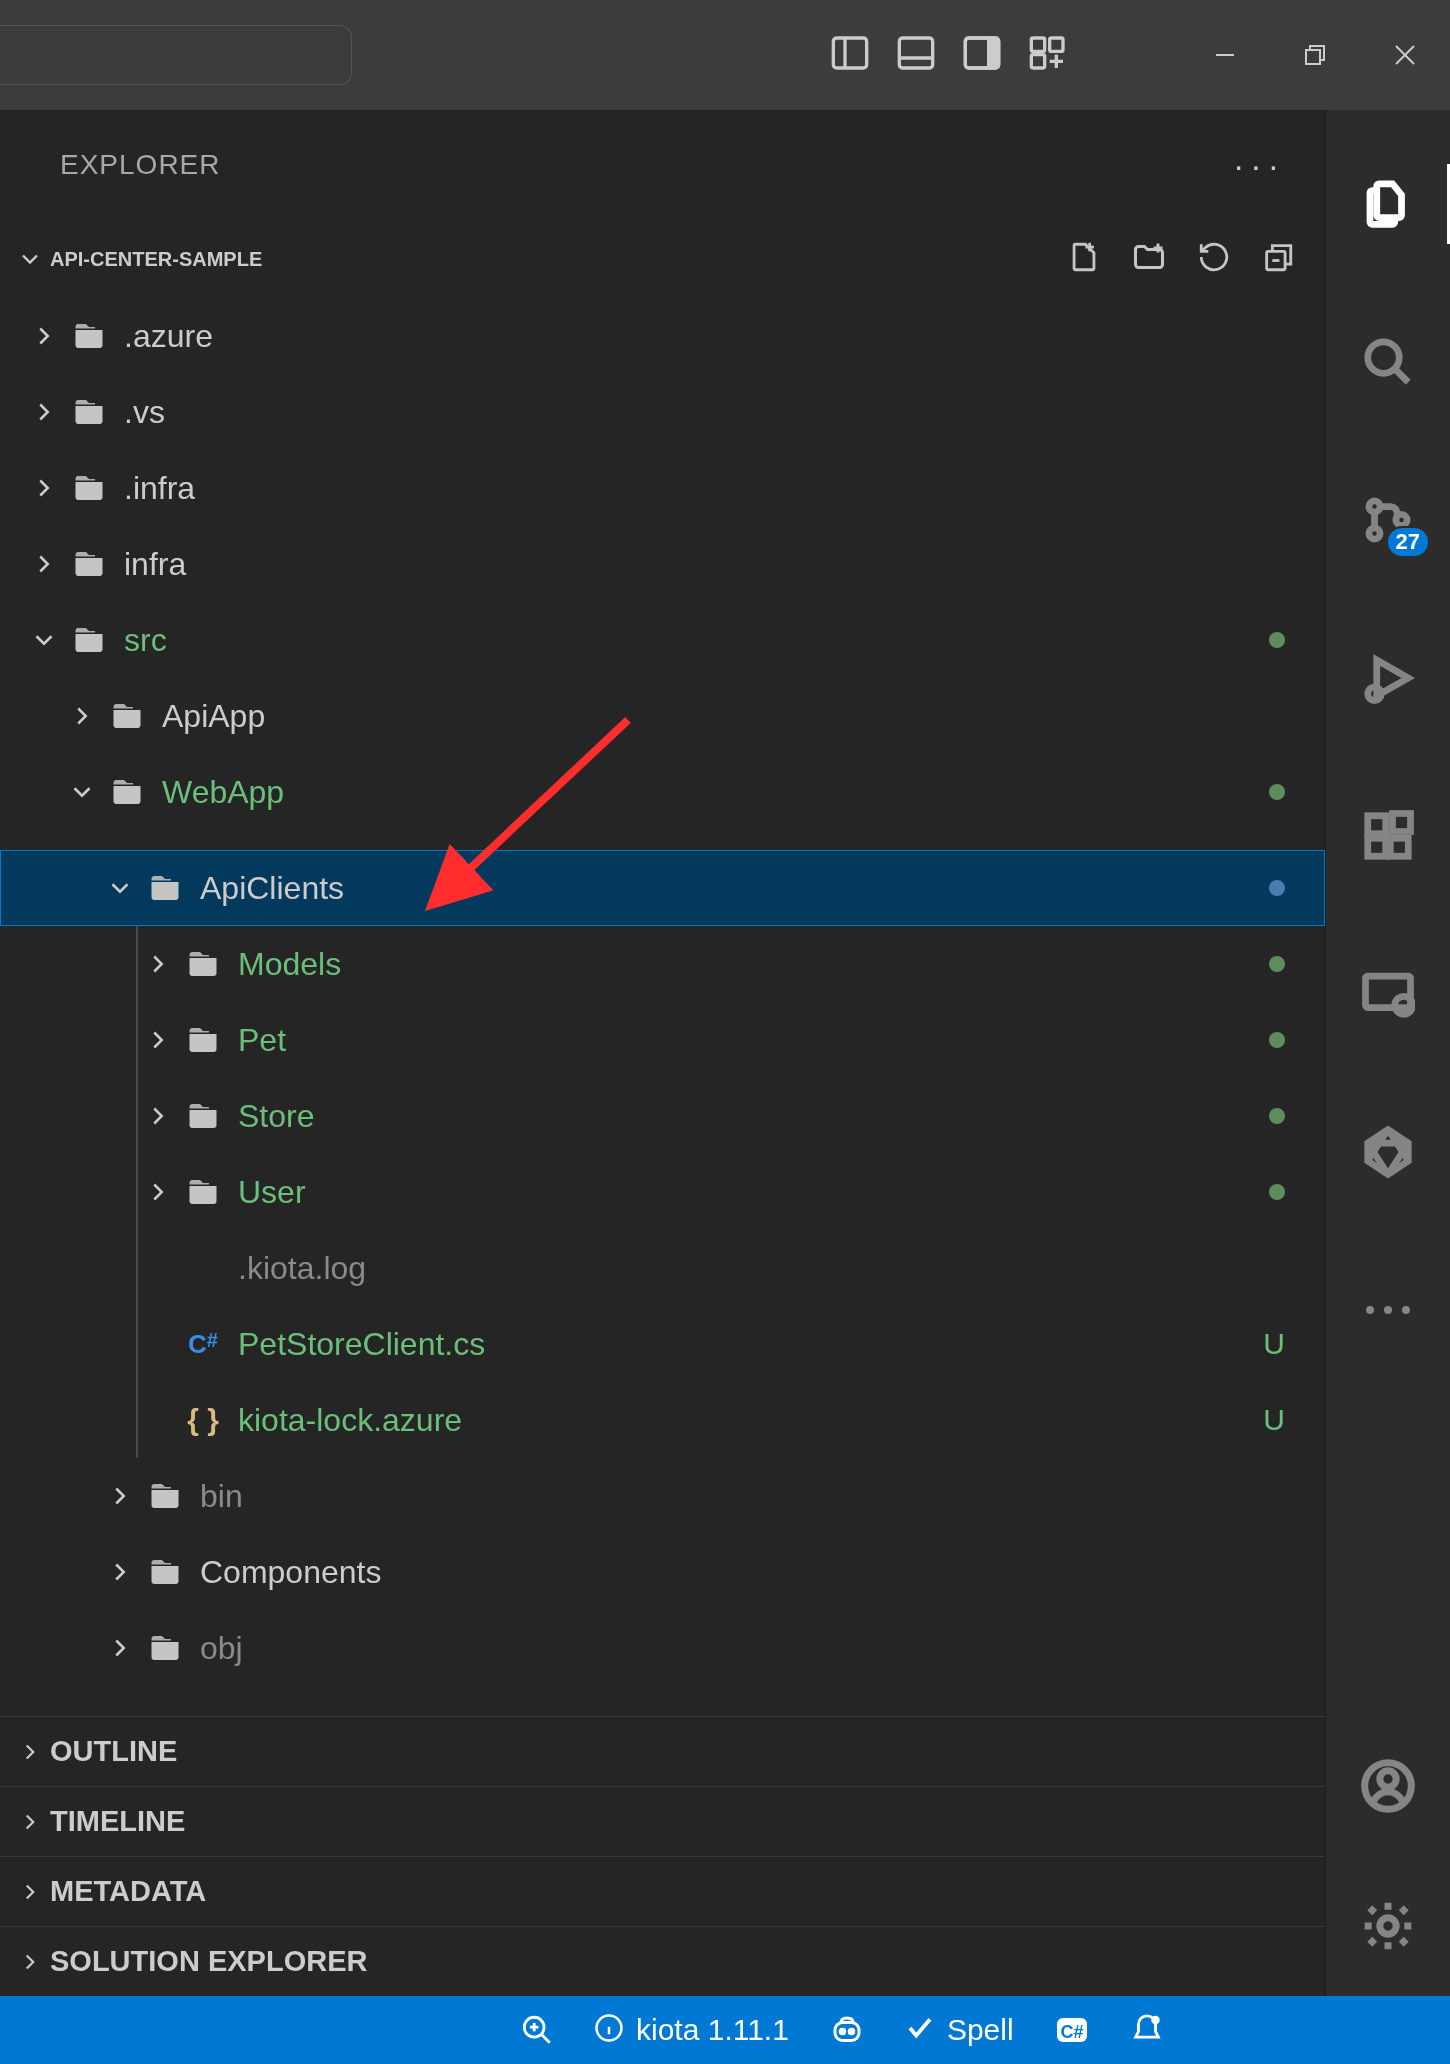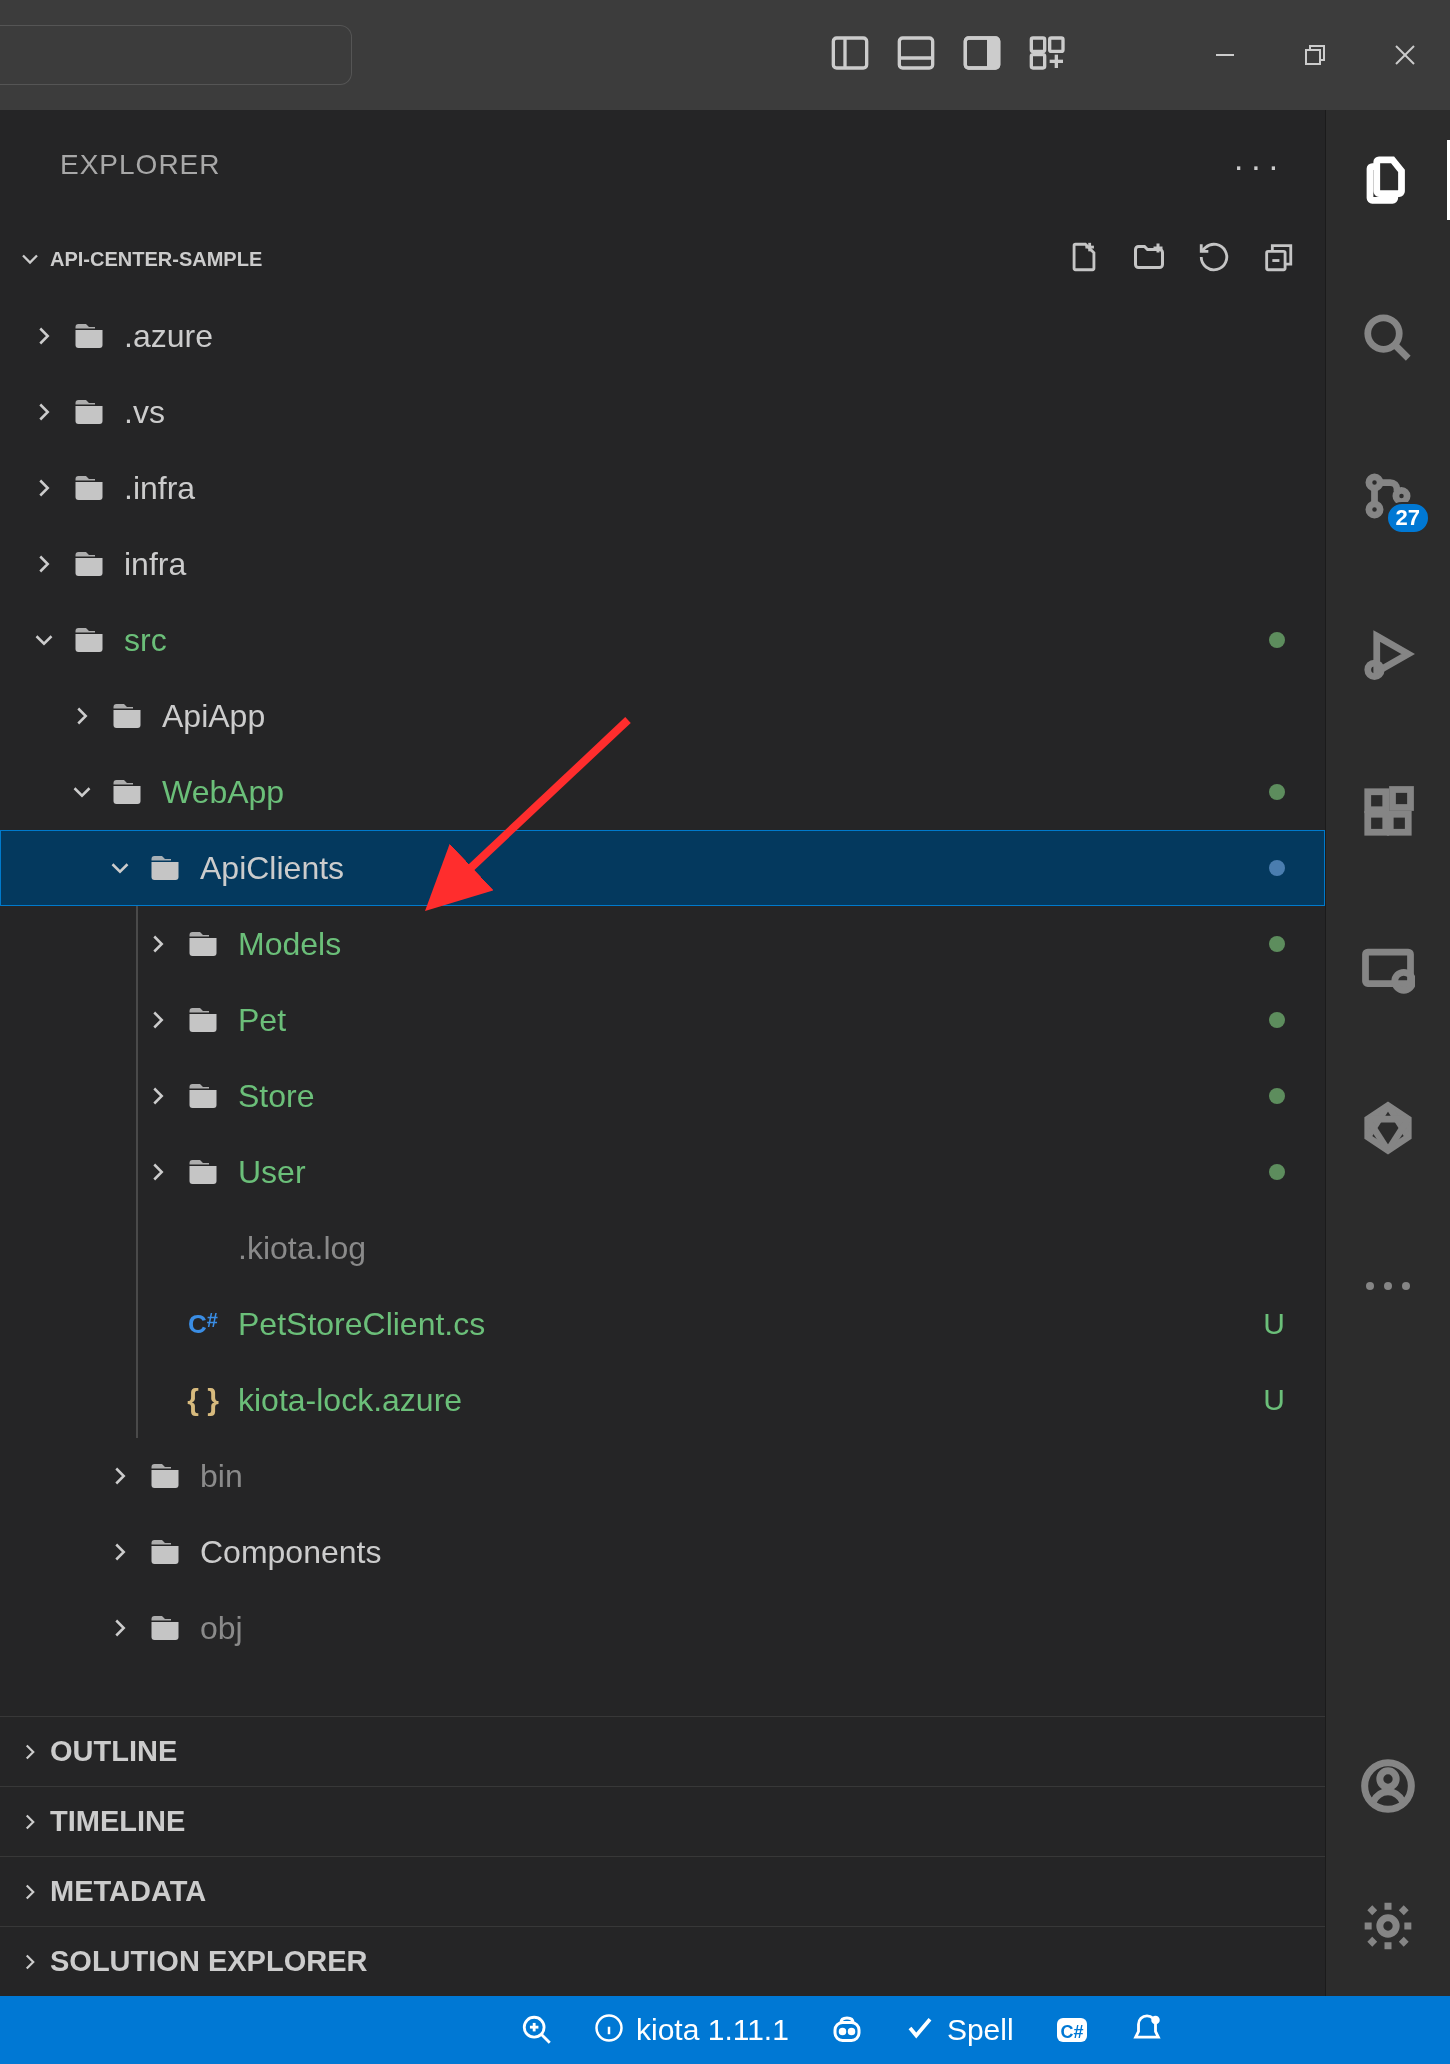--- a/index.html
+++ b/index.html
@@ -81,21 +81,21 @@
     display: flex;
     min-height: 0;
   }
 
   
   .activitybar {
     width: 125px;
     background: var(--activitybar-bg2);
     display: flex; flex-direction: column;
     align-items: center;
-    padding-top: 40px;
+    padding-top: 64px;
     gap: 98px;
     border-left: 1px solid #1b1b1b;
   }
   .activitybar .ab-item {
     width: 60px; height: 60px;
     display:flex; align-items:center; justify-content:center;
     position: relative;
   }
   .activitybar .ab-item.active::after{
     content:"";
@@ -186,20 +186,21 @@
   }
 
   .color-def { color: var(--fg); }
   .color-mod { color: var(--green); }
   .color-muted { color: var(--fg-muted); }
 
   .tree-row.selected {
     background: var(--selection-bg);
     outline: 1.5px solid var(--selection-border);
     outline-offset: -1px;
+    margin-top: 20px;
   }
 
   .guide-line {
     position:absolute;
     top:0;bottom:0;width:1.5px;
     background:#4a4a4a;
   }
 
   
   .bottom-sections .section-hdr {

